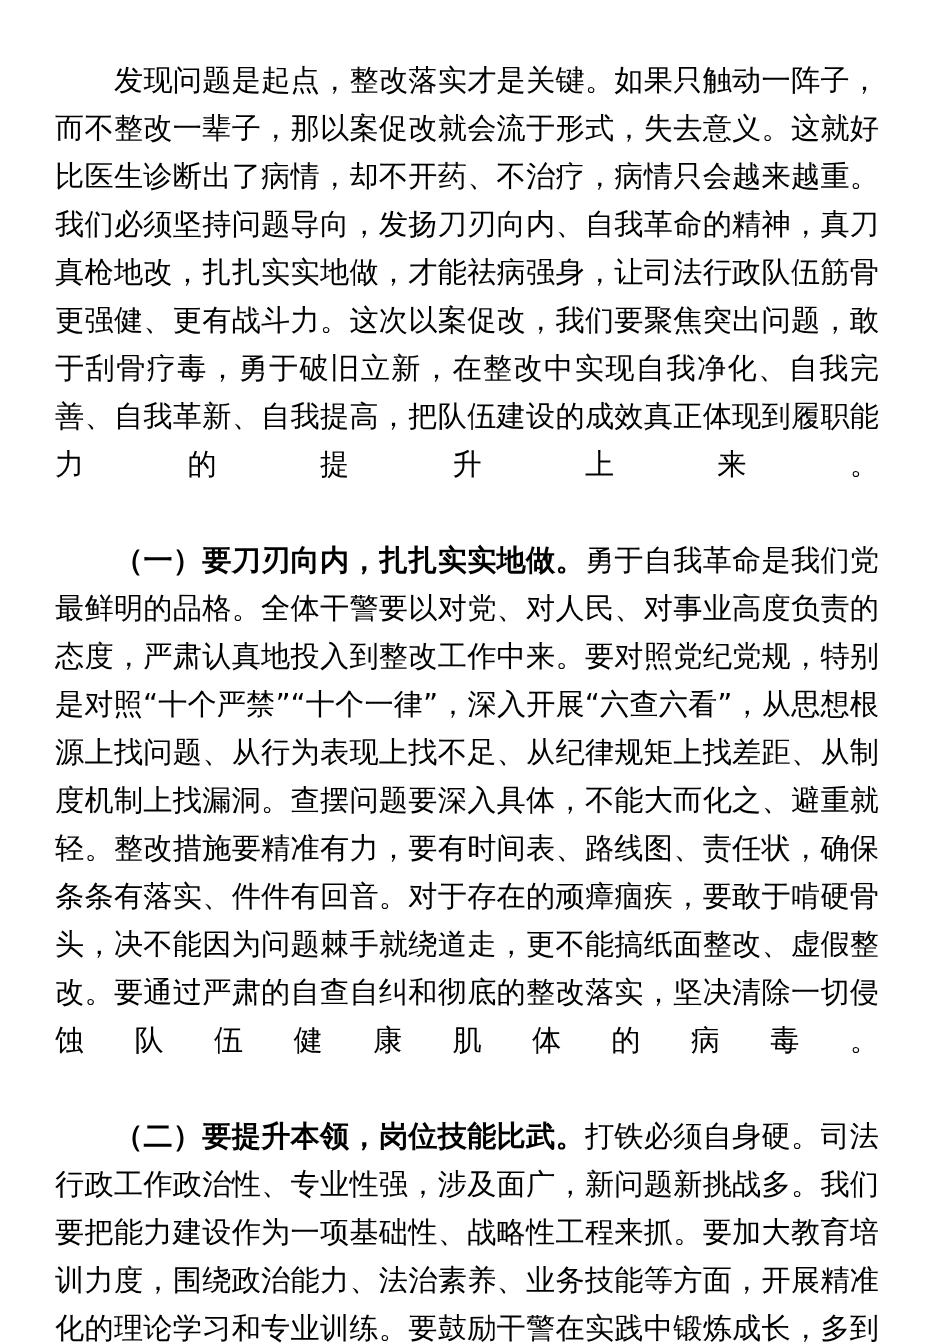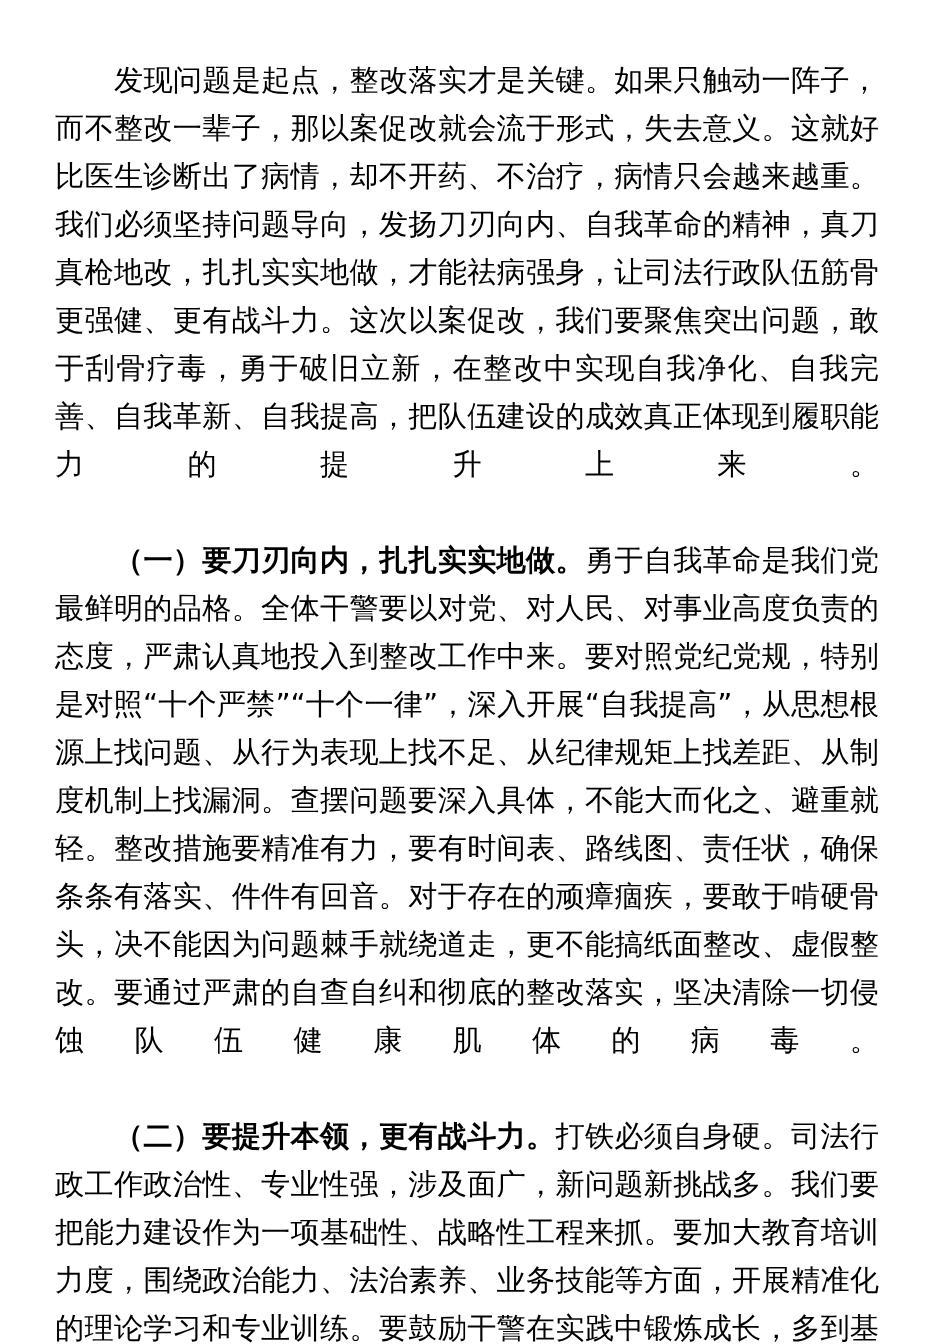--- a/index.html
+++ b/index.html
@@ -52,19 +52,19 @@
 </style>
 </head>
 <body>
 
 <div id="page">
 
   <div id="doc-body">
 
     <p class="para"><span class="body-text">发现问题是起点，整改落实才是关键。如果只触动一阵子，而不整改一辈子，那以案促改就会流于形式，失去意义。这就好比医生诊断出了病情，却不开药、不治疗，病情只会越来越重。我们必须坚持问题导向，发扬刀刃向内、自我革命的精神，真刀真枪地改，扎扎实实地做，才能祛病强身，让司法行政队伍筋骨更强健、更有战斗力。这次以案促改，我们要聚焦突出问题，敢于刮骨疗毒，勇于破旧立新，在整改中实现自我净化、自我完善、自我革新、自我提高，把队伍建设的成效真正体现到履职能力的提升上来。</span></p>
 
-    <p class="para"><span class="lead">（一）要刀刃向内，扎扎实实地做。</span><span class="body-text">勇于自我革命是我们党最鲜明的品格。全体干警要以对党、对人民、对事业高度负责的态度，严肃认真地投入到整改工作中来。要对照党纪党规，特别是对照“十个严禁”“十个一律”，深入开展“自我提高”，从思想根源上找问题、从行为表现上找不足、从纪律规矩上找差距、从制度机制上找漏洞。查摆问题要深入具体，不能大而化之、避重就轻。整改措施要精准有力，要有时间表、路线图、责任状，确保条条有落实、件件有回音。对于存在的顽瘴痼疾，要敢于啃硬骨头，决不能因为问题棘手就绕道走，更不能搞纸面整改、虚假整改。要通过严肃的自查自纠和彻底的整改落实，坚决清除一切侵蚀队伍健康肌体的病毒。</span></p>
+    <p class="para"><span class="lead">（一）要刀刃向内，扎扎实实地做。</span><span class="body-text">勇于自我革命是我们党最鲜明的品格。全体干警要以对党、对人民、对事业高度负责的态度，严肃认真地投入到整改工作中来。要对照党纪党规，特别是对照“十个严禁”“十个一律”，深入开展“六查六看”，从思想根源上找问题、从行为表现上找不足、从纪律规矩上找差距、从制度机制上找漏洞。查摆问题要深入具体，不能大而化之、避重就轻。整改措施要精准有力，要有时间表、路线图、责任状，确保条条有落实、件件有回音。对于存在的顽瘴痼疾，要敢于啃硬骨头，决不能因为问题棘手就绕道走，更不能搞纸面整改、虚假整改。要通过严肃的自查自纠和彻底的整改落实，坚决清除一切侵蚀队伍健康肌体的病毒。</span></p>
 
-    <p class="para"><span class="lead">（二）要提升本领，更有战斗力。</span><span class="body-text">打铁必须自身硬。司法行政工作政治性、专业性强，涉及面广，新问题新挑战多。我们要把能力建设作为一项基础性、战略性工程来抓。要加大教育培训力度，围绕政治能力、法治素养、业务技能等方面，开展精准化的理论学习和专业训练。要鼓励干警在实践中锻炼成长，多到基层一线、服务窗口、矛盾调处现场去经风雨、见世面、长才干。要学习借鉴一些地区开展“青蓝工程”、岗位技能比武</span></p>
+    <p class="para"><span class="lead">（二）要提升本领，岗位技能比武。</span><span class="body-text">打铁必须自身硬。司法行政工作政治性、专业性强，涉及面广，新问题新挑战多。我们要把能力建设作为一项基础性、战略性工程来抓。要加大教育培训力度，围绕政治能力、法治素养、业务技能等方面，开展精准化的理论学习和专业训练。要鼓励干警在实践中锻炼成长，多到基层一线、服务窗口、矛盾调处现场去经风雨、见世面、长才干。要学习借鉴一些地区开展“青蓝工程”、岗位技能比武</span></p>
 
   </div>
 
 </div>
 
 </body></html>

